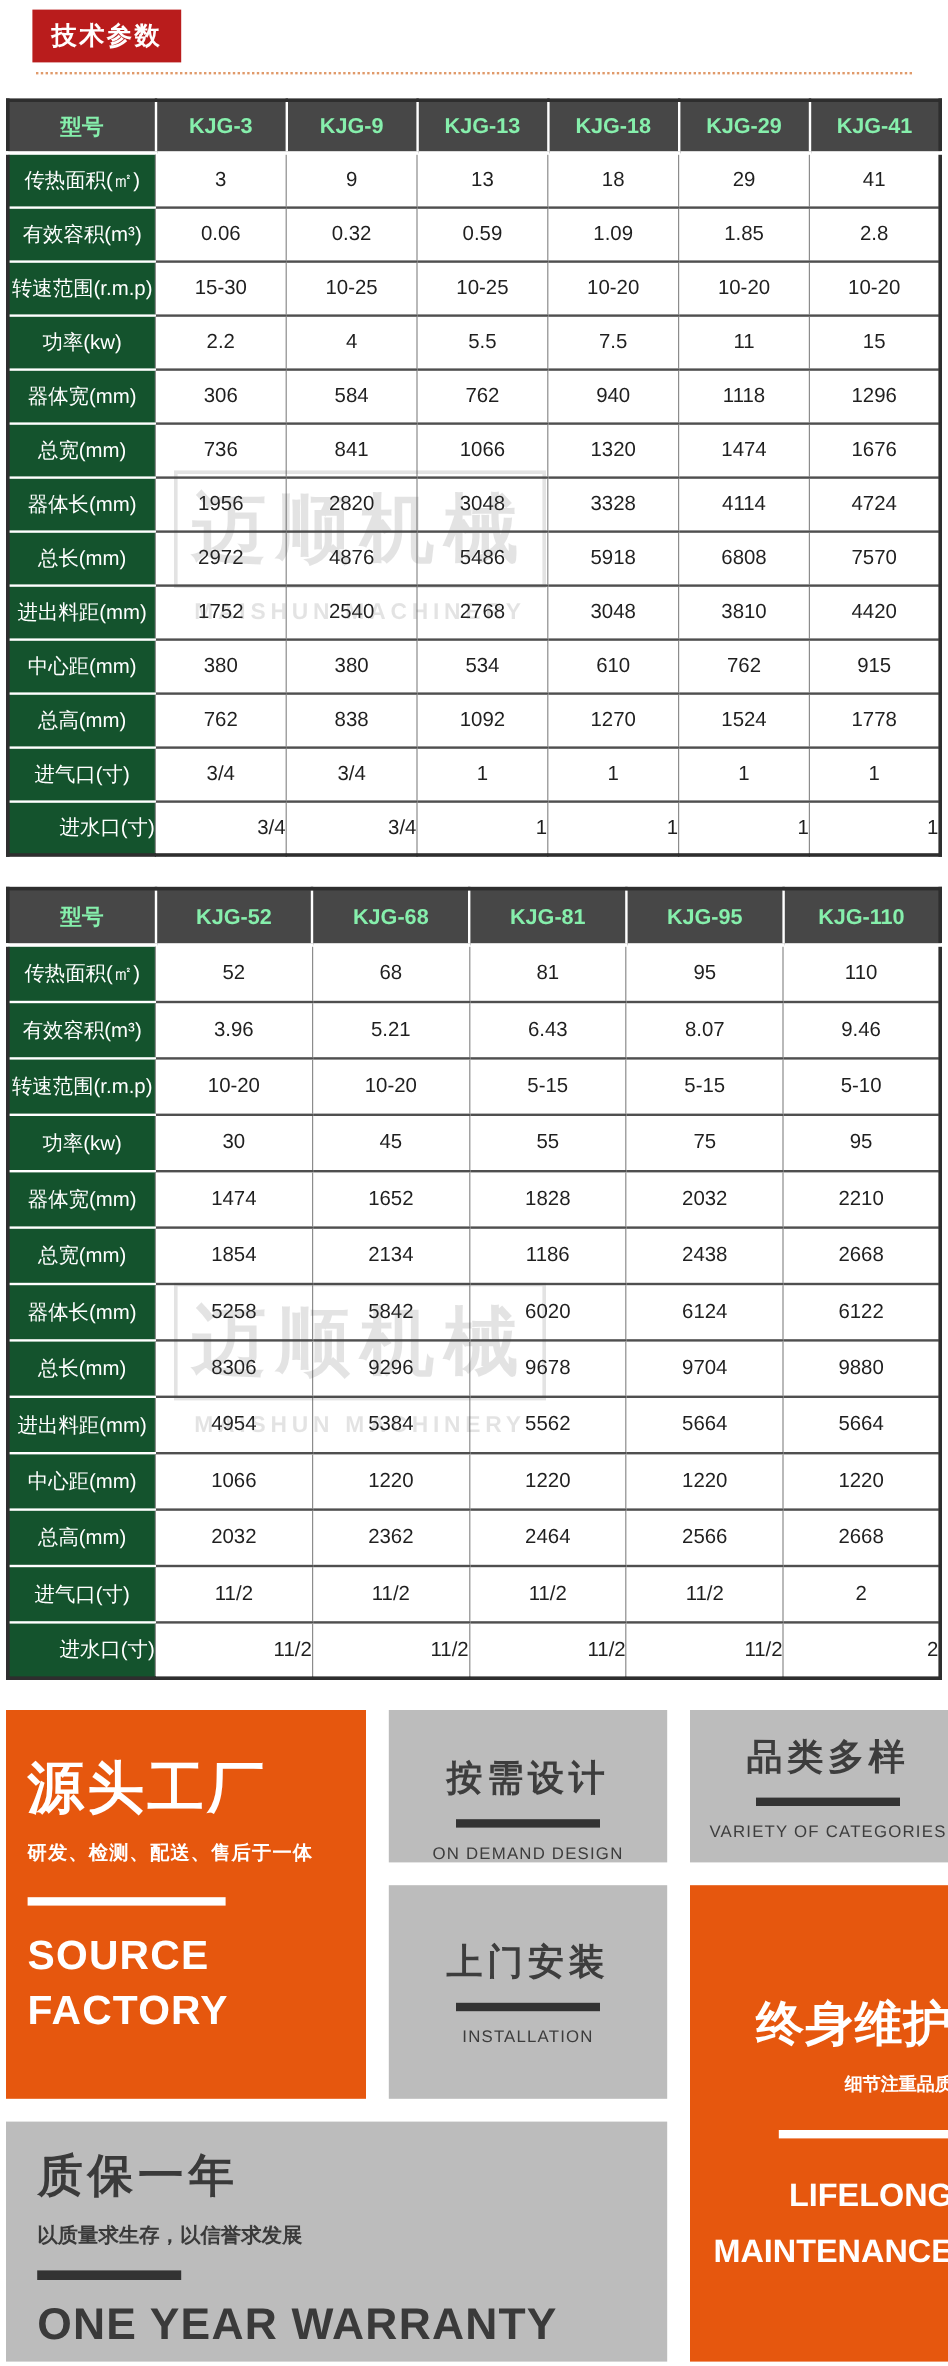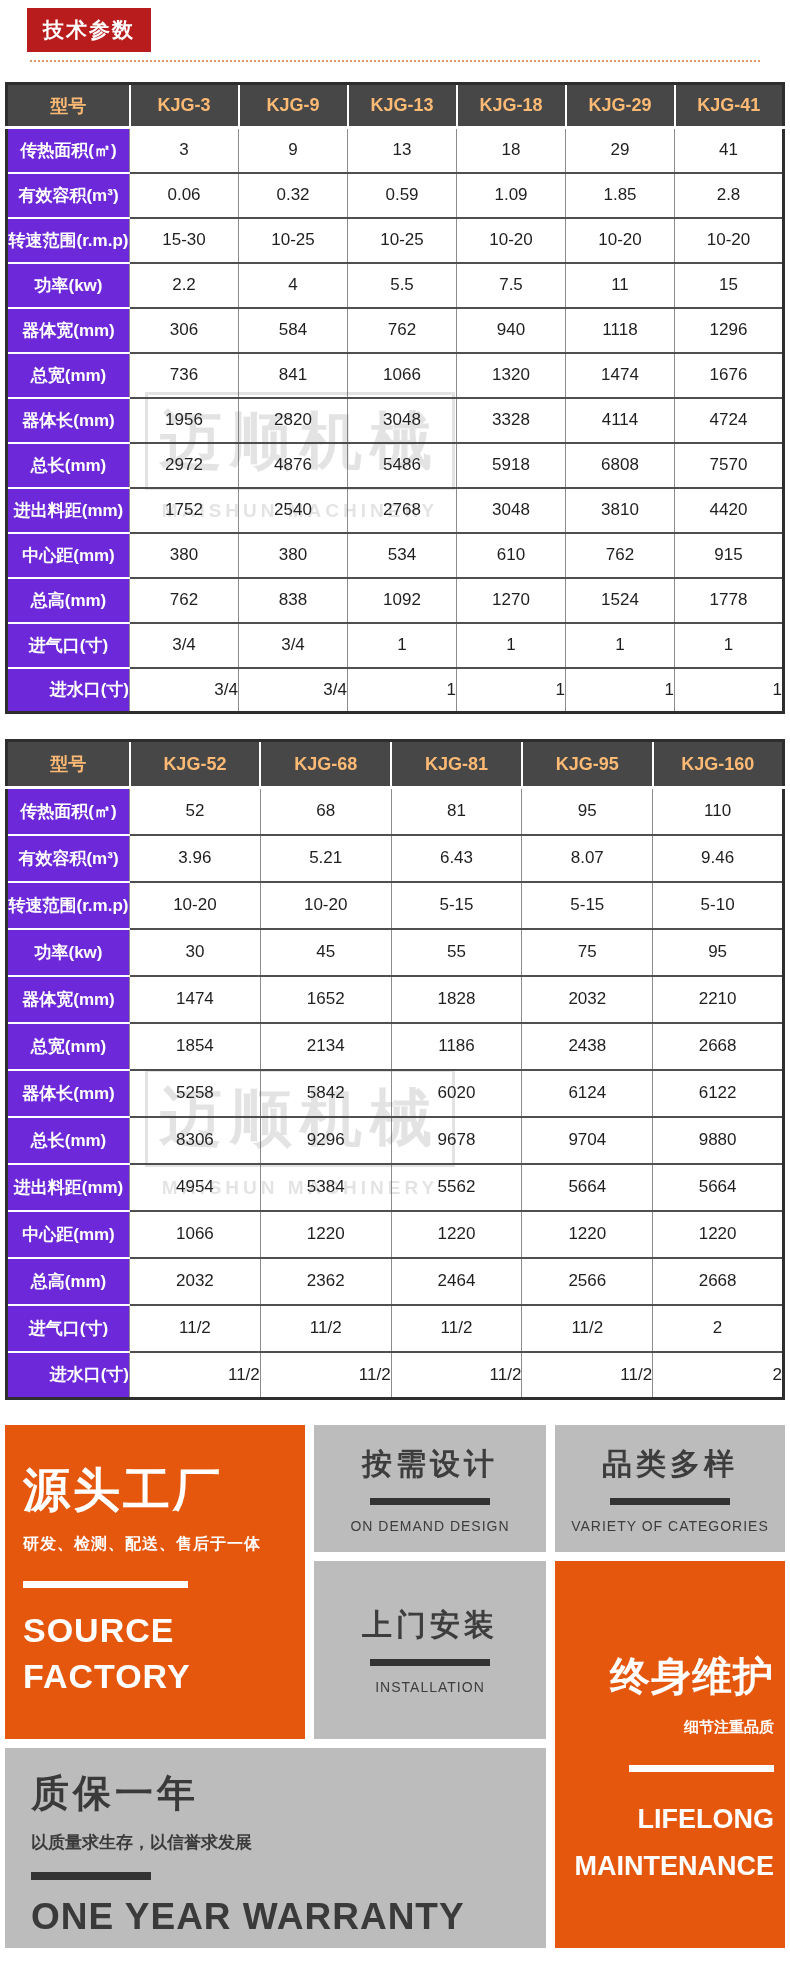--- a/index.html
+++ b/index.html
@@ -22,31 +22,31 @@
 
   
   .spec-wrap { position:relative; margin:20px 5px 0 5px; }
   .spec-wrap.second { margin-top:25px; }
   table.spec {
     width:780px; table-layout:fixed;
     border-collapse:collapse; border:3px solid #2E2E2E; background:#fff;
   }
   .spec th, .spec td { text-align:center; vertical-align:middle; }
   .spec thead th {
-    background:#474747; color:#fdba74; font-weight:bold; font-size:18px;
+    background:#474747; color:#86efac; font-weight:bold; font-size:18px;
     border-left:2px solid #fff; border-bottom:3px solid #fff;
   }
   .spec thead th:first-child { border-left:none; }
   .spec tbody td {
     background:#fff; color:#1f1f1f; font-size:17px;
     border:1px solid #8c8c8c; border-bottom:2px solid #4f4f4f;
   }
   .spec tbody tr:last-child td { border-bottom:none;text-align:right; }
   .spec tbody td.rowlabel {
-    background:#6d28d9; color:#fff; font-weight:bold; font-size:17px;
+    background:#14532d; color:#fff; font-weight:normal; font-size:17px;
     border:none; border-bottom:2px solid #fff;
   }
   .t1 thead th { height:44px; }
   .t1 tbody td { height:45px; }
   .t2 thead th { height:47px; }
   .t2 tbody td { height:47px; }
 
   
   .watermark {
     position:absolute; left:115px; width:360px; text-align:center;
@@ -58,37 +58,37 @@
   }
   .wm-en { font-size:19px; font-weight:bold; letter-spacing:4px; margin-top:10px; }
   .wm-1 { top:310px; }
   .wm-2 { top:330px; }
 
   
   .promo-grid {
     display:grid; width:780px; margin:25px 5px 11px 5px;
     grid-template-columns:300px 232px 230px;
     grid-template-rows:127px 178px 200px;
-    gap:9px;
+    gap:19px;
   }
   .block { overflow:hidden; }
   .orange { background:#E6570E; color:#fff; }
   .gray   { background:#BCBCBC; color:#3a3a3a; }
 
   .source-factory { grid-column:1; grid-row:1 / 3; padding:34px 14px 0 18px; }
   .source-factory .cn  { font-size:47px; font-weight:bold; letter-spacing:3px; }
   .source-factory .sub { font-size:16px; font-weight:bold; margin-top:12px; letter-spacing:1px; }
   .source-factory .bar { width:165px; height:7px; background:#fff; margin:26px 0 20px 0; }
   .source-factory .en  { font-size:34px; font-weight:bold; line-height:1.35; letter-spacing:1px; }
 
   .mini { display:flex; flex-direction:column; align-items:center; justify-content:center; text-align:center; }
   .mini .cn  { font-size:30px; font-weight:bold; letter-spacing:4px; color:#3d3d3d; }
   .mini .bar { width:120px; height:7px; background:#333; margin:13px auto; }
   .mini .en  { font-size:14px; letter-spacing:1px; color:#3d3d3d; }
-  .on-demand     { grid-column:2; grid-row:1; }
+  .on-demand     { grid-column:2; grid-row:1;justify-content:flex-end; }
   .variety       { grid-column:3; grid-row:1; }
   .installation  { grid-column:2; grid-row:2; }
 
   .lifelong { grid-column:3; grid-row:2 / 4; text-align:right; padding:88px 11px 0 10px; }
   .lifelong .cn  { font-size:40px; font-weight:bold; letter-spacing:1px; }
   .lifelong .sub { font-size:15px; font-weight:bold; margin-top:14px; }
   .lifelong .bar { width:145px; height:7px; background:#fff; margin:28px 0 24px auto; }
   .lifelong .en  { font-size:27px; font-weight:bold; line-height:1.75; }
 
   .warranty { grid-column:1 / 3; grid-row:3; padding:20px 0 0 26px; }
@@ -268,21 +268,21 @@
           <col>
           <col>
         </colgroup>
         <thead>
           <tr>
             <th>型号</th>
             <th>KJG-52</th>
             <th>KJG-68</th>
             <th>KJG-81</th>
             <th>KJG-95</th>
-            <th>KJG-160</th>
+            <th>KJG-110</th>
           </tr>
         </thead>
         <tbody>
           <tr>
             <td class="rowlabel">传热面积(㎡)</td>
             <td>52</td>
             <td>68</td>
             <td>81</td>
             <td>95</td>
             <td>110</td>

